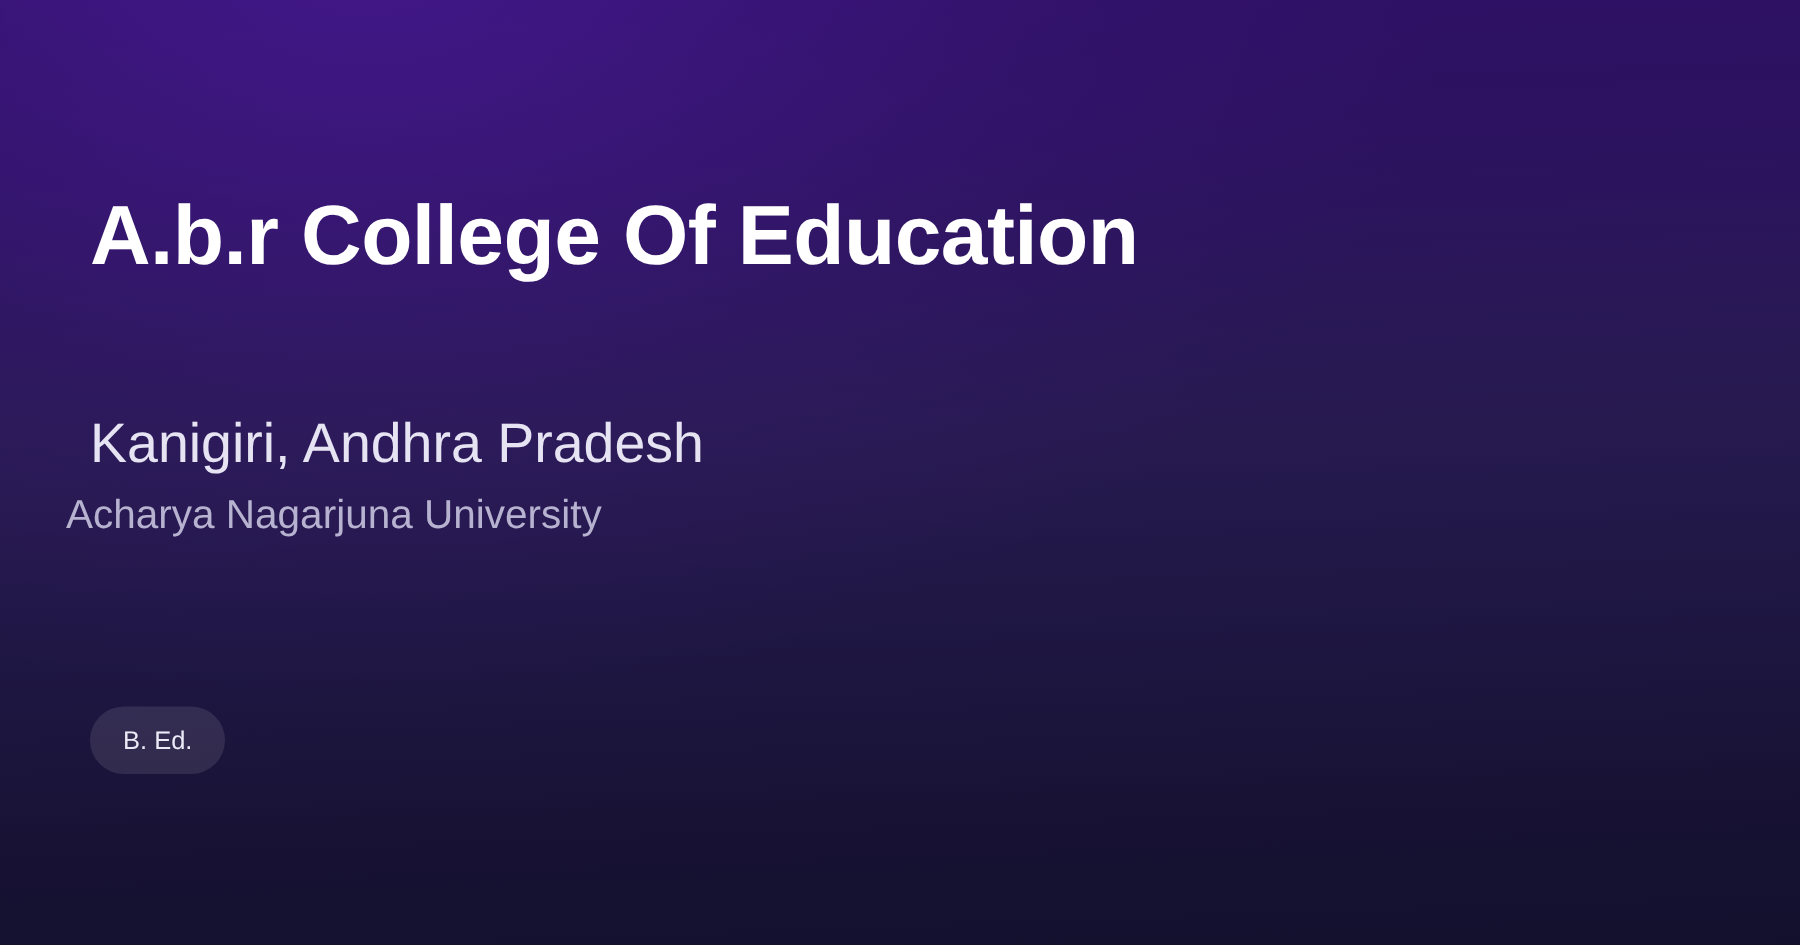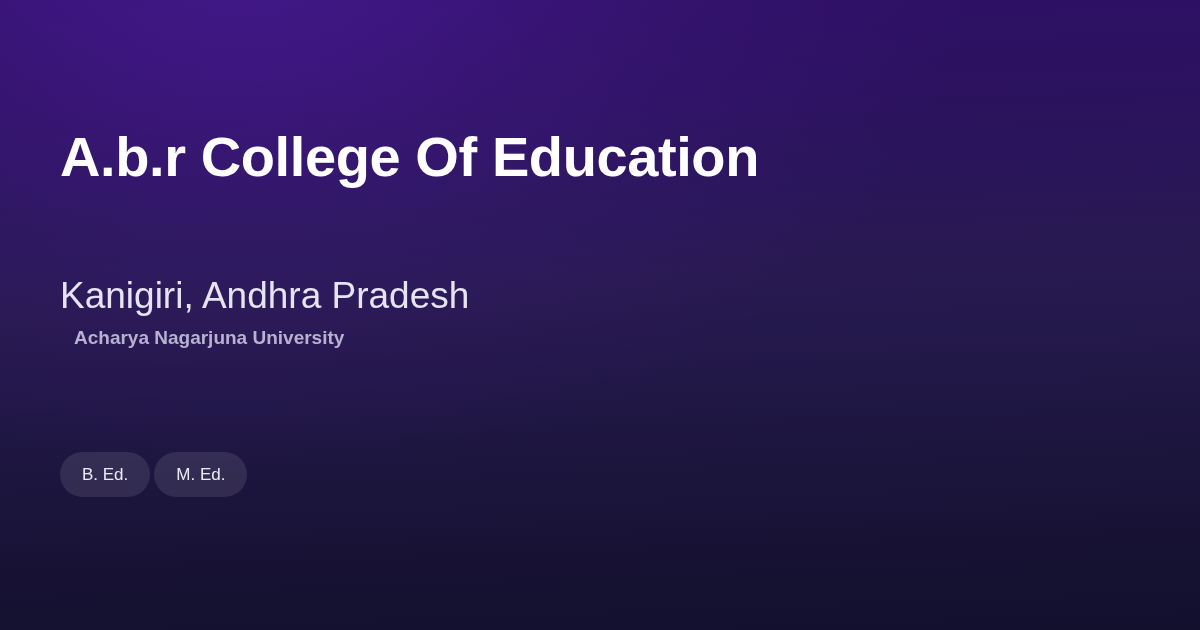--- a/index.html
+++ b/index.html
@@ -65,36 +65,36 @@
     left: 60px;
     top: 274px;
     font-size: 37px;
     line-height: 1.2;
     font-weight: 400;
     color: #e6e3f2;
   }
 
   .affiliation {
     position: absolute;
-    left: 74px;
+    left: 44px;
     top: 327px;
-    font-size: 19px;
+    font-size: 27px;
     line-height: 1.2;
-    font-weight: 700;
+    font-weight: 400;
     color: #b6b2cf;
   }
 
   .chip-row {
     position: absolute;
     left: 60px;
-    top: 452px;
+    top: 471px;
     display: flex;
     flex-direction: row;
     align-items: center;
-    gap: 4px;
+    gap: 24px;
   }
 
   .chip {
     display: inline-flex;
     align-items: center;
     justify-content: center;
     height: 45px;
     padding: 0 22px;
     border-radius: 999px;
     background: rgba(255, 255, 255, 0.10);
@@ -122,18 +122,17 @@
   <div class="card-body">
 
     <h1 class="title">A.b.r College Of Education</h1>
 
     <div class="location">Kanigiri, Andhra Pradesh</div>
 
     <div class="affiliation">Acharya Nagarjuna University</div>
 
     <div class="chip-row">
       <span class="chip">B. Ed.</span>
-      <span class="chip">M. Ed.</span>
     </div>
 
 
   </div>
 </div>
 
 </body></html>

